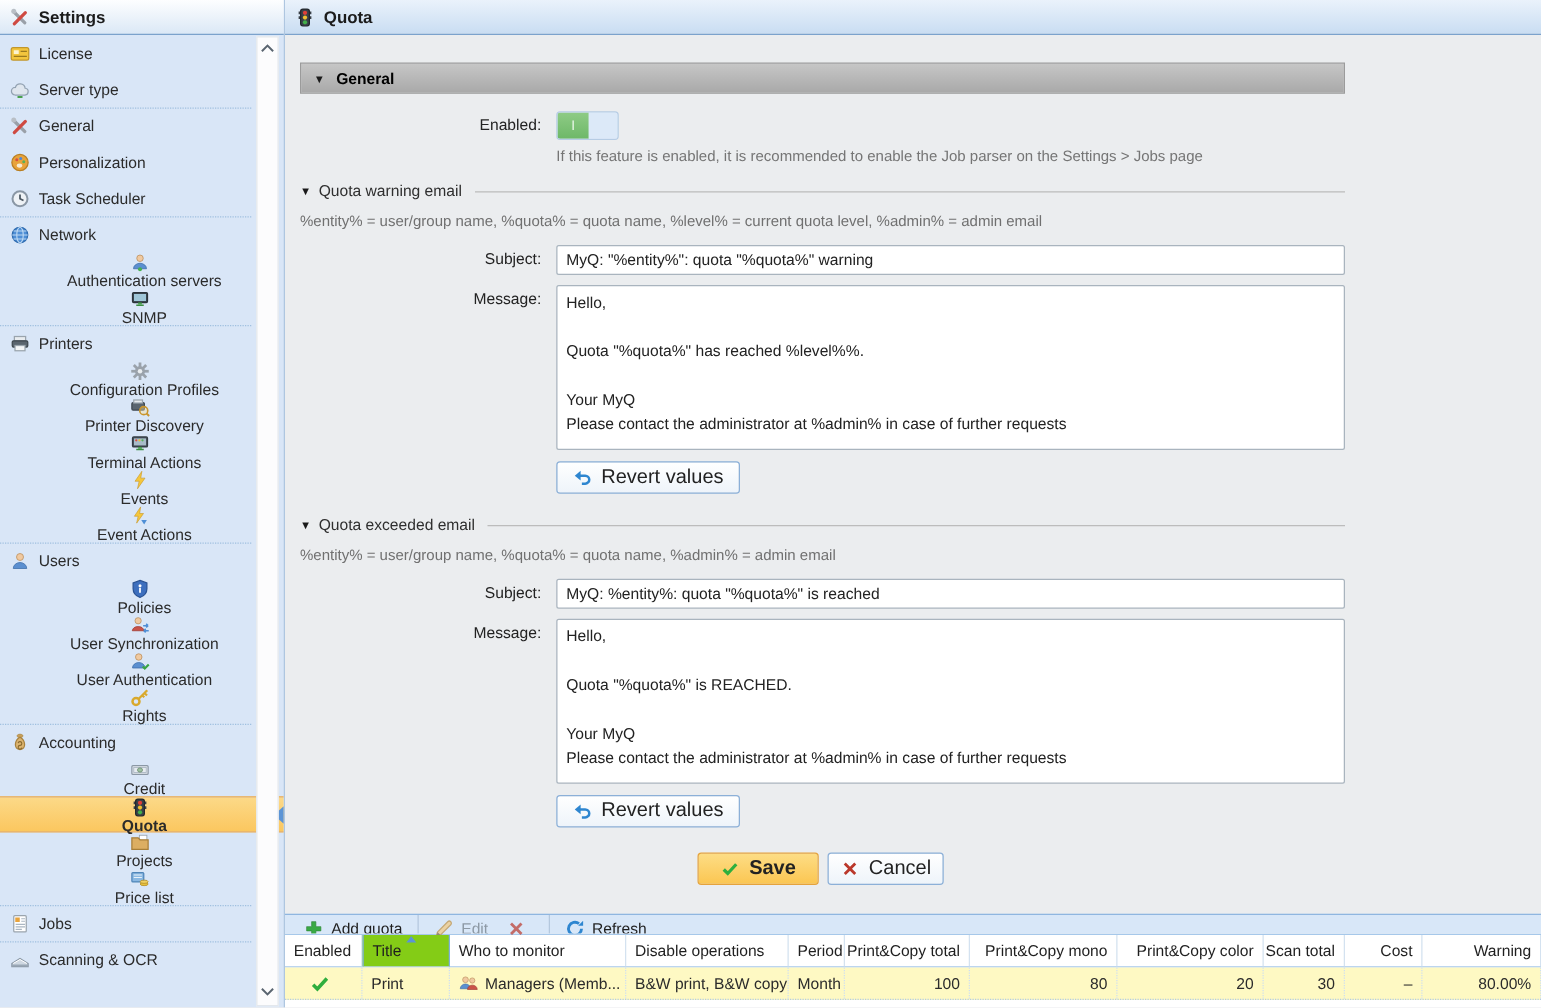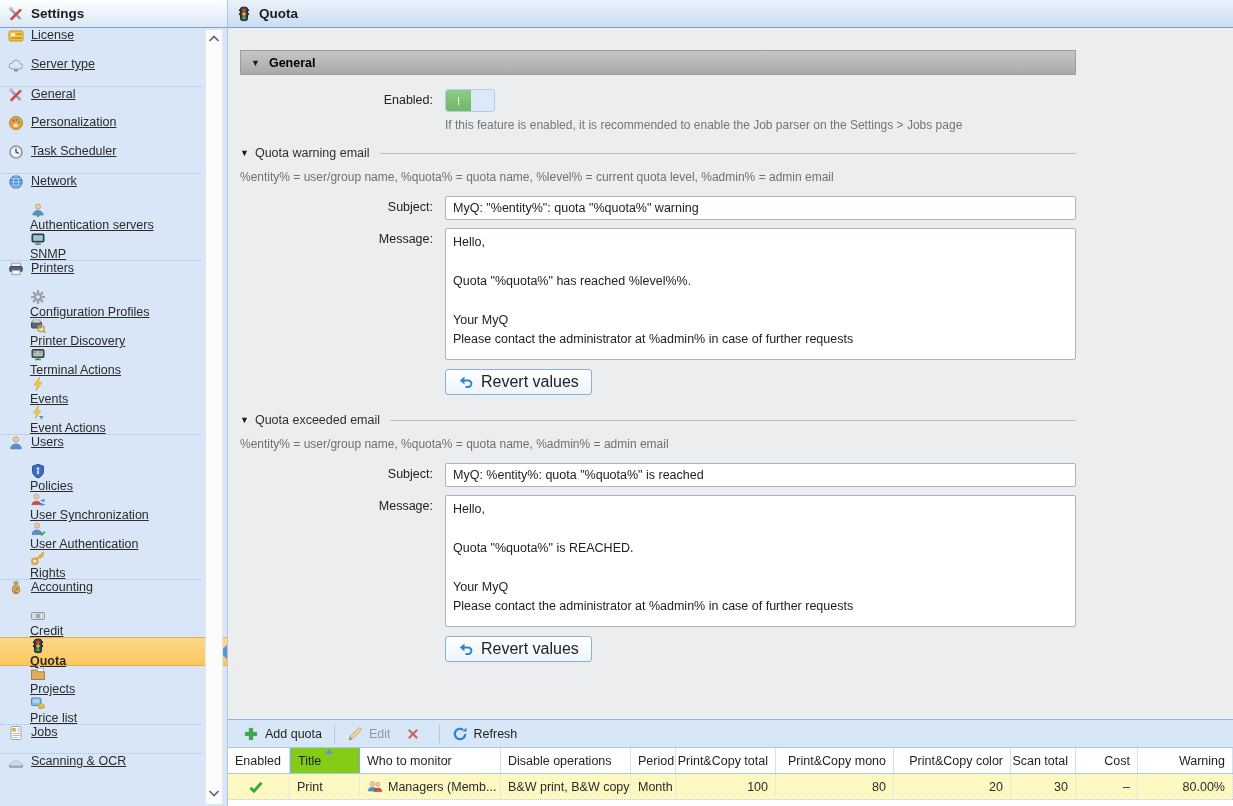--- a/index.html
+++ b/index.html
@@ -8,21 +8,21 @@
   .app { display:flex; width:1233px; height:806px; }
 
   
   .sidebar { position:relative; width:228px; height:806px; background:#d9e6f7;
     border-right:1px solid #aec6e0; display:flex; flex-direction:column; }
   .side-header { height:28px; flex:none; display:flex; align-items:center; padding-left:8px;
     background:linear-gradient(#fdfeff,#dbe8f6); border-bottom:1px solid #7ba2cc; font-weight:bold;
     font-size:13.5px; color:#1c1c1c; }
   .side-header .ic { margin-right:7px; }
   .side-items { flex:1; position:relative; padding-right:26px; overflow:hidden; }
-  .side-item { height:29px; display:flex; align-items:flex-start; padding-left:8px; cursor:default;text-decoration:underline; }
+  .side-item { height:29px; display:flex; align-items:center; padding-left:8px; cursor:default; }
   .side-item.sub { padding-left:30px;flex-direction:column; }
   .side-item .ic { margin-right:7px; }
   .side-item.grp { border-top:1px dotted #9fc0e0; }
   .side-item.selected { background:linear-gradient(#fcd988,#fbc75f);
     border-top:1px solid #eda94a; border-bottom:1px solid #eda94a; font-weight:bold;
     margin-right:-26px; padding-right:26px; position:relative; }
   .sel-pointer { position:absolute; right:0; top:50%; margin-top:-7px; width:0; height:0;
     border-top:7px solid transparent; border-bottom:7px solid transparent; border-right:8px solid #5b94d6; }
   .side-scroll { position:absolute; top:1px; bottom:1px; right:4px; width:18px; background:#fcfcfd;
     border:1px solid #e3e7ec; display:flex; flex-direction:column; justify-content:space-between;
@@ -64,22 +64,22 @@
     border:1px solid #8cb0d8; background:linear-gradient(#ffffff,#eef4fa); cursor:pointer;
     font-size:16px; color:#222; }
   .btn .ic { margin-right:7px; }
   .btn-revert { margin-left:205px; margin-bottom:4px; height:25px; }
   .actions { display:flex; margin:16px 0 0 318px; }
   .btn-save { background:linear-gradient(#fddd85,#fbc652); border-color:#e5a33c; font-weight:bold;
     width:97px; justify-content:center; margin-right:7px; }
   .btn-cancel { width:93px; justify-content:center; }
 
   
-  .toolbar { flex:none; height:28px; background:#d8e7f8; border-top:1px solid #8fb6e0;
-    display:flex; align-items:center; padding-left:8px; }
+  .toolbar { flex:none; height:16px; background:#d8e7f8; border-top:1px solid #8fb6e0;
+    display:flex; align-items:flex-start; padding-left:8px; }
   .tbtn { display:flex; align-items:center; padding:0 7px; height:22px; cursor:pointer;
     color:#1f1f1f; font-size:12.5px; }
   .tbtn .ic { margin-right:6px; }
   .tbtn.disabled { color:#8d99a5; cursor:default; }
   .tsep { width:1px; height:18px; background:#b4c8de; margin:0 5px; }
 
   .grid { flex:none; background:#fff; }
   .ghead { display:flex; height:27px; border-top:1px solid #a6c8ea; border-bottom:1px solid #a6c8ea;
     background:#fff; align-items:stretch; font-size:12.5px; color:#1f1f1f; }
   .gh { display:flex; align-items:center; padding:0 7px; border-right:1px solid #d4e2f0;
@@ -488,20 +488,38 @@
       <button class="btn btn-revert">
         <span class="ic">
             <svg viewBox="0 0 16 16">
               <path d="M5 6.5 h5.2 a3.2 3.2 0 0 1 0 6.4 H7.5" fill="none" stroke="#2e86d0" stroke-width="2"></path>
               <path d="M1.8 6.5 L6.5 2.6 v7.8 z" fill="#2e86d0"></path>
             </svg>
           </span>
         <span>Revert values</span>
       </button>
 
+      <div class="actions">
+        <button class="btn btn-save">
+          <span class="ic">
+              <svg viewBox="0 0 16 16">
+                <path d="M3 8.6 l3.2 3.2 L13 4.4" fill="none" stroke="#2faf3e" stroke-width="2.6"></path>
+              </svg>
+            </span>
+          <span>Save</span>
+        </button>
+        <button class="btn btn-cancel">
+          <span class="ic">
+              <svg viewBox="0 0 16 16">
+                <path d="M3 4.6 L4.6 3 8 6.4 11.4 3 13 4.6 9.6 8 13 11.4 11.4 13 8 9.6 4.6 13 3 11.4 6.4 8 z" fill="#bb392c"></path>
+              </svg>
+            </span>
+          <span>Cancel</span>
+        </button>
+      </div>
     </div>
 
     <div class="toolbar">
       <div class="tbtn">
         <span class="ic">
             <svg viewBox="0 0 16 16">
               <path d="M6.3 2.3 h3.4 v4 h4 v3.4 h-4 v4 H6.3 v-4 h-4 V6.3 h4 z" fill="#3aaa45" stroke="#2d8436" stroke-width="0.5"></path>
             </svg>
           </span>
         <span>Add quota</span>

